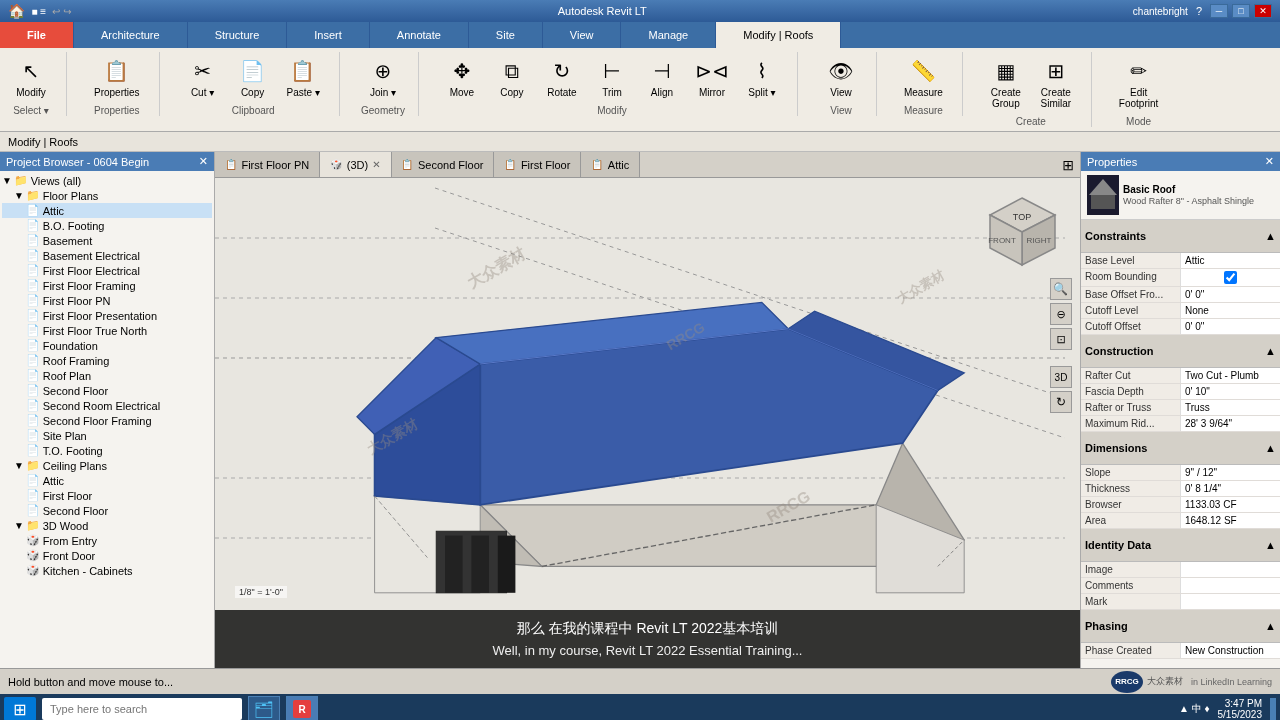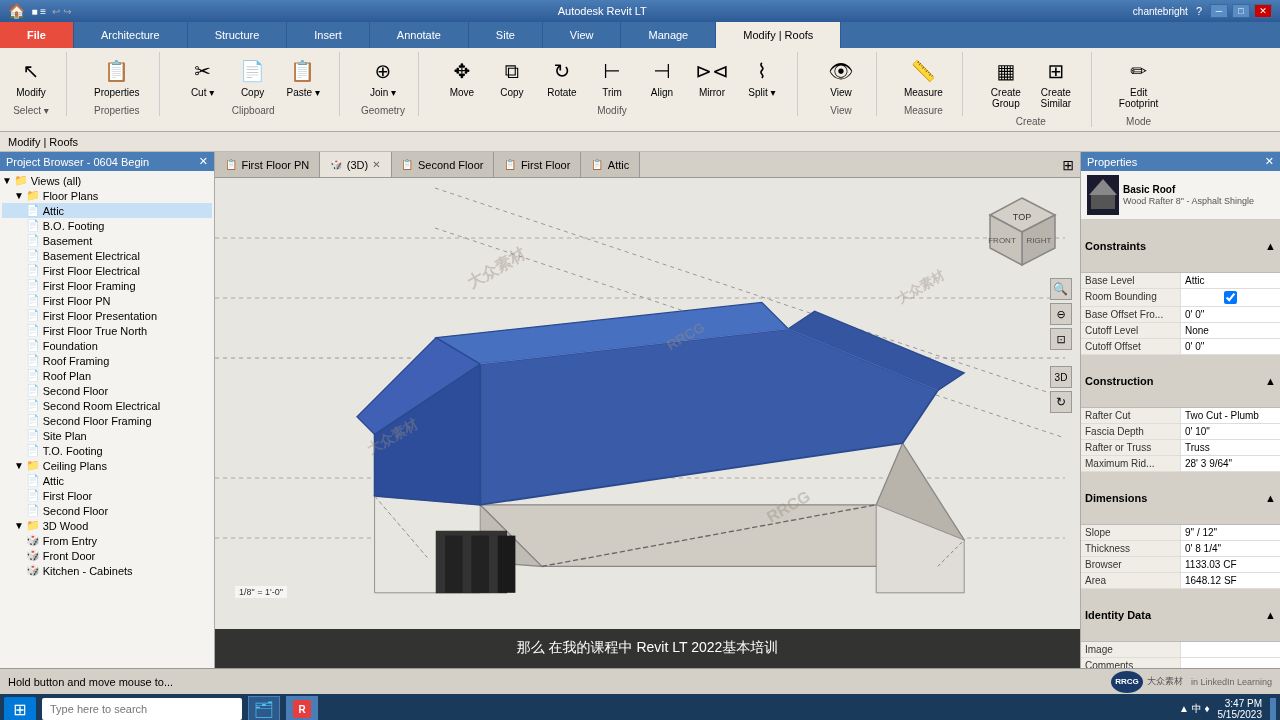--- a/index.html
+++ b/index.html
@@ -68,21 +68,21 @@
 
     
     #properties { width: 200px; background: #f5f3ef; border-left: 1px solid #aaa; display: flex; flex-direction: column; overflow: hidden; }
     #prop-header { background: #4a7cb5; color: white; padding: 3px 6px; font-size: 11px; display: flex; justify-content: space-between; align-items: center; }
     #prop-type { display: flex; align-items: center; gap: 4px; padding: 4px 6px; border-bottom: 1px solid #ccc; font-size: 11px; }
     .prop-type-info { font-size: 10px; line-height: 1.3; }
     #prop-selector { display: flex; align-items: center; padding: 3px 6px; border-bottom: 1px solid #ccc; gap: 4px; }
     #prop-selector select { flex: 1; font-size: 10px; border: 1px solid #999; background: white; padding: 1px; }
     #prop-selector button { font-size: 9px; padding: 1px 4px; background: #e0dcd4; border: 1px solid #999; cursor: pointer; }
     #prop-content { flex: 1; overflow-y: auto; }
-    .prop-section { background: #d4d0c8; padding: 20px 4px; font-size: 11px; font-weight: bold; display: flex; justify-content: space-between; align-items: center; border-bottom: 1px solid #bbb; cursor: pointer; }
+    .prop-section { background: #d4d0c8; padding: 10px 4px; font-size: 11px; font-weight: bold; display: flex; justify-content: space-between; align-items: center; border-bottom: 1px solid #bbb; cursor: pointer; }
     .prop-row { display: flex; border-bottom: 1px solid #e0dcd8; font-size: 10px; }
     .prop-label { flex: 1; padding: 2px 4px; color: #333; background: #f0ece6; border-right: 1px solid #ddd; }
     .prop-value { flex: 1; padding: 2px 4px; background: white; }
     .prop-value input { width: 100%; border: none; font-size: 10px; background: transparent; }
     .prop-value.checkbox { display: flex; align-items: center; }
 
     
     #subtitle { position: absolute; bottom: 0; left: 215px; right: 200px; background: rgba(0,0,0,0.75); color: white; text-align: center; padding: 8px; font-size: 14px; line-height: 1.5; }
 
     
@@ -545,20 +545,21 @@
       <div class="watermark" style="top:80px;left:250px;font-size:16px;">大众素材</div>
       <div class="watermark" style="top:150px;left:450px;font-size:14px;">RRCG</div>
       <div class="watermark" style="top:250px;left:150px;font-size:14px;">大众素材</div>
       <div class="watermark" style="top:320px;left:550px;font-size:16px;">RRCG</div>
       <div class="watermark" style="top:100px;left:680px;font-size:13px;">大众素材</div>
 
       <div style="position:absolute;bottom:70px;left:20px;font-size:9px;color:#333;background:rgba(255,255,255,0.6);padding:1px 4px;">1/8" = 1'-0"</div>
 
       <div id="subtitle" style="position:absolute;bottom:0;left:0;right:0;background:rgba(0,0,0,0.78);color:white;text-align:center;padding:8px 16px;">
         <div style="font-size:14px;margin-bottom:2px;">那么 在我的课程中 Revit LT 2022基本培训</div>
+        <div style="font-size:13px;color:#eee;">Well, in my course, Revit LT 2022 Essential Training...</div>
       </div>
     </div>
   </div>
 
   <div id="properties">
     <div id="prop-header">
       <span>Properties</span>
       <span style="cursor:pointer;">✕</span>
     </div>
 

